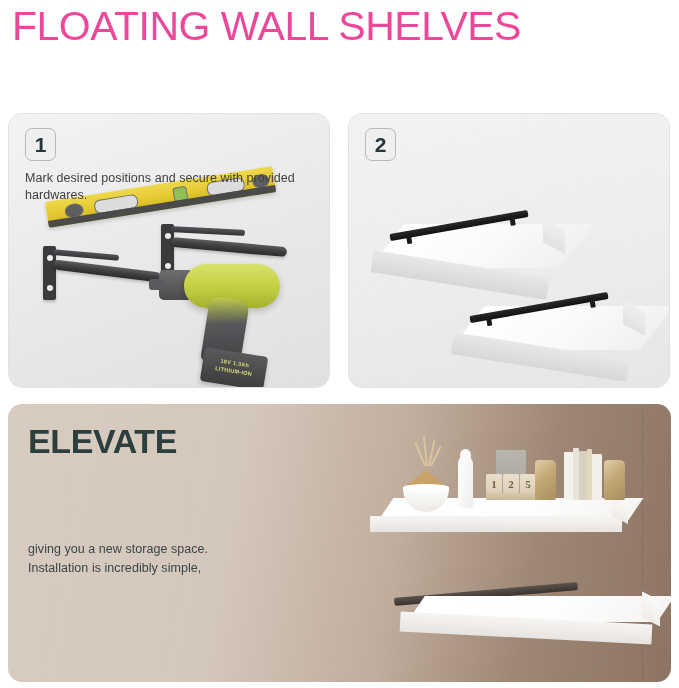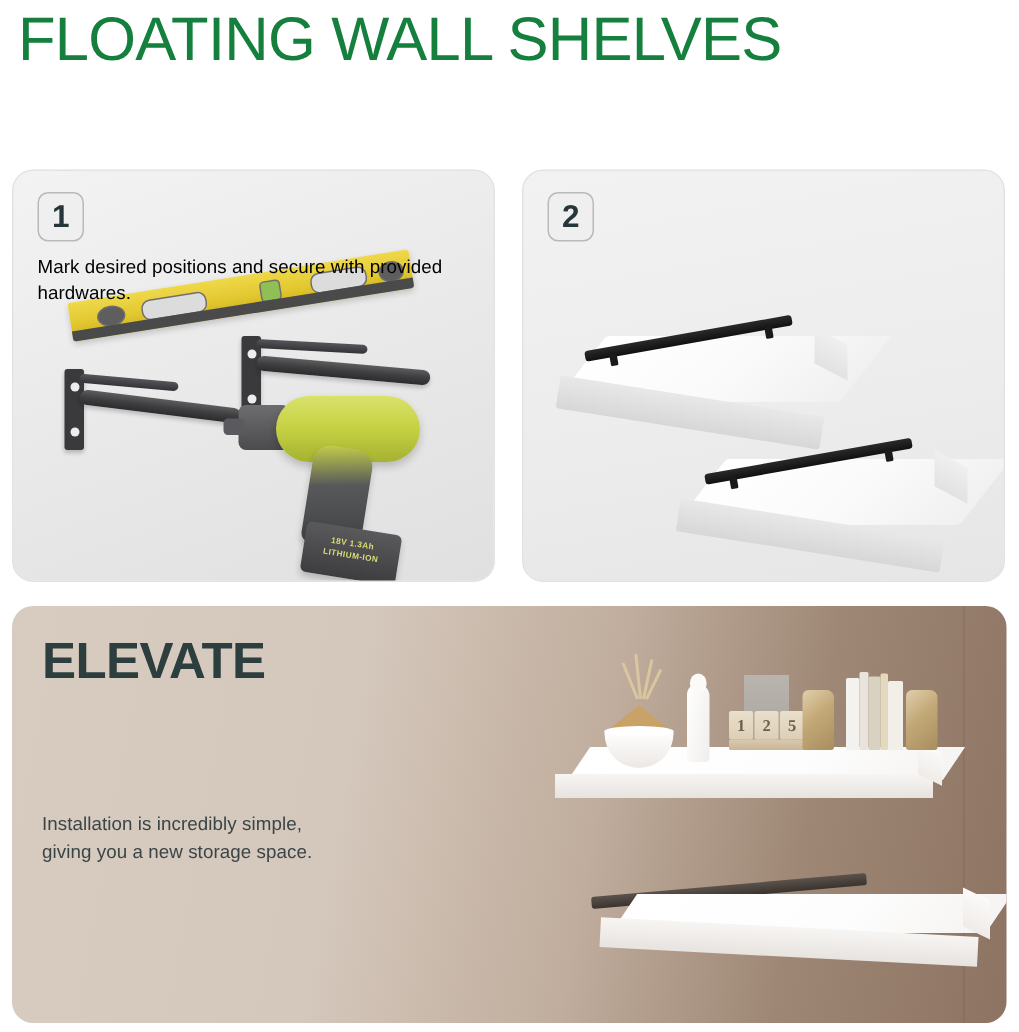--- a/index.html
+++ b/index.html
@@ -26,21 +26,21 @@
     letter-spacing: -0.5px;
     line-height: 1.05;
     color: #2d3e3f;
     white-space: nowrap;
   }
   .title-line2 {
     font-size: 41px;
     font-weight: 400;
     letter-spacing: -0.5px;
     line-height: 1.08;
-    color: #15803d;
+    color: #ec4899;
     white-space: nowrap;
   }
 
   
   .cards-row {
     position: absolute;
     top: 113px;
     left: 8px;
     width: 663px;
     height: 275px;
@@ -74,21 +74,21 @@
     color: #26363a;
     box-sizing: border-box;
   }
   .step-text {
     position: absolute;
     top: 56px;
     left: 16px;
     right: 14px;
     font-size: 12.5px;
     line-height: 1.38;
-    color: #000000;
+    color: #404040;
     letter-spacing: 0.05px;
   }
   .card-photo {
     position: absolute;
     left: 0; right: 0; top: 0; bottom: 0;
   }
 
   
   .wall1 {
     position: absolute;
@@ -462,22 +462,22 @@
   </div>
 </div>
 
 <div class="bottom-panel">
   <div class="bp-wall-seam"></div>
 
   <div class="bp-title">
     <div>ELEVATE</div>
   </div>
   <div class="bp-sub">
+    <div>giving you a new storage space.</div>
     <div>Installation is incredibly simple,</div>
-    <div>giving you a new storage space.</div>
   </div>
 
   <div class="ls-shelf" style="left:378px; top:94px; width:250px; height:22px;">
     <div class="ls-top"></div>
   </div>
   <div class="ls-front" style="left:362px; top:112px; width:252px; height:16px;"></div>
   <div class="ls-side" style="left:604px; top:94px; width:16px; height:22px; transform:skewY(26deg);"></div>
 
   <div class="decor stems" style="left:404px; top:38px;">
     <div class="stem" style="left:12px; height:26px; transform:rotate(-22deg);"></div>

